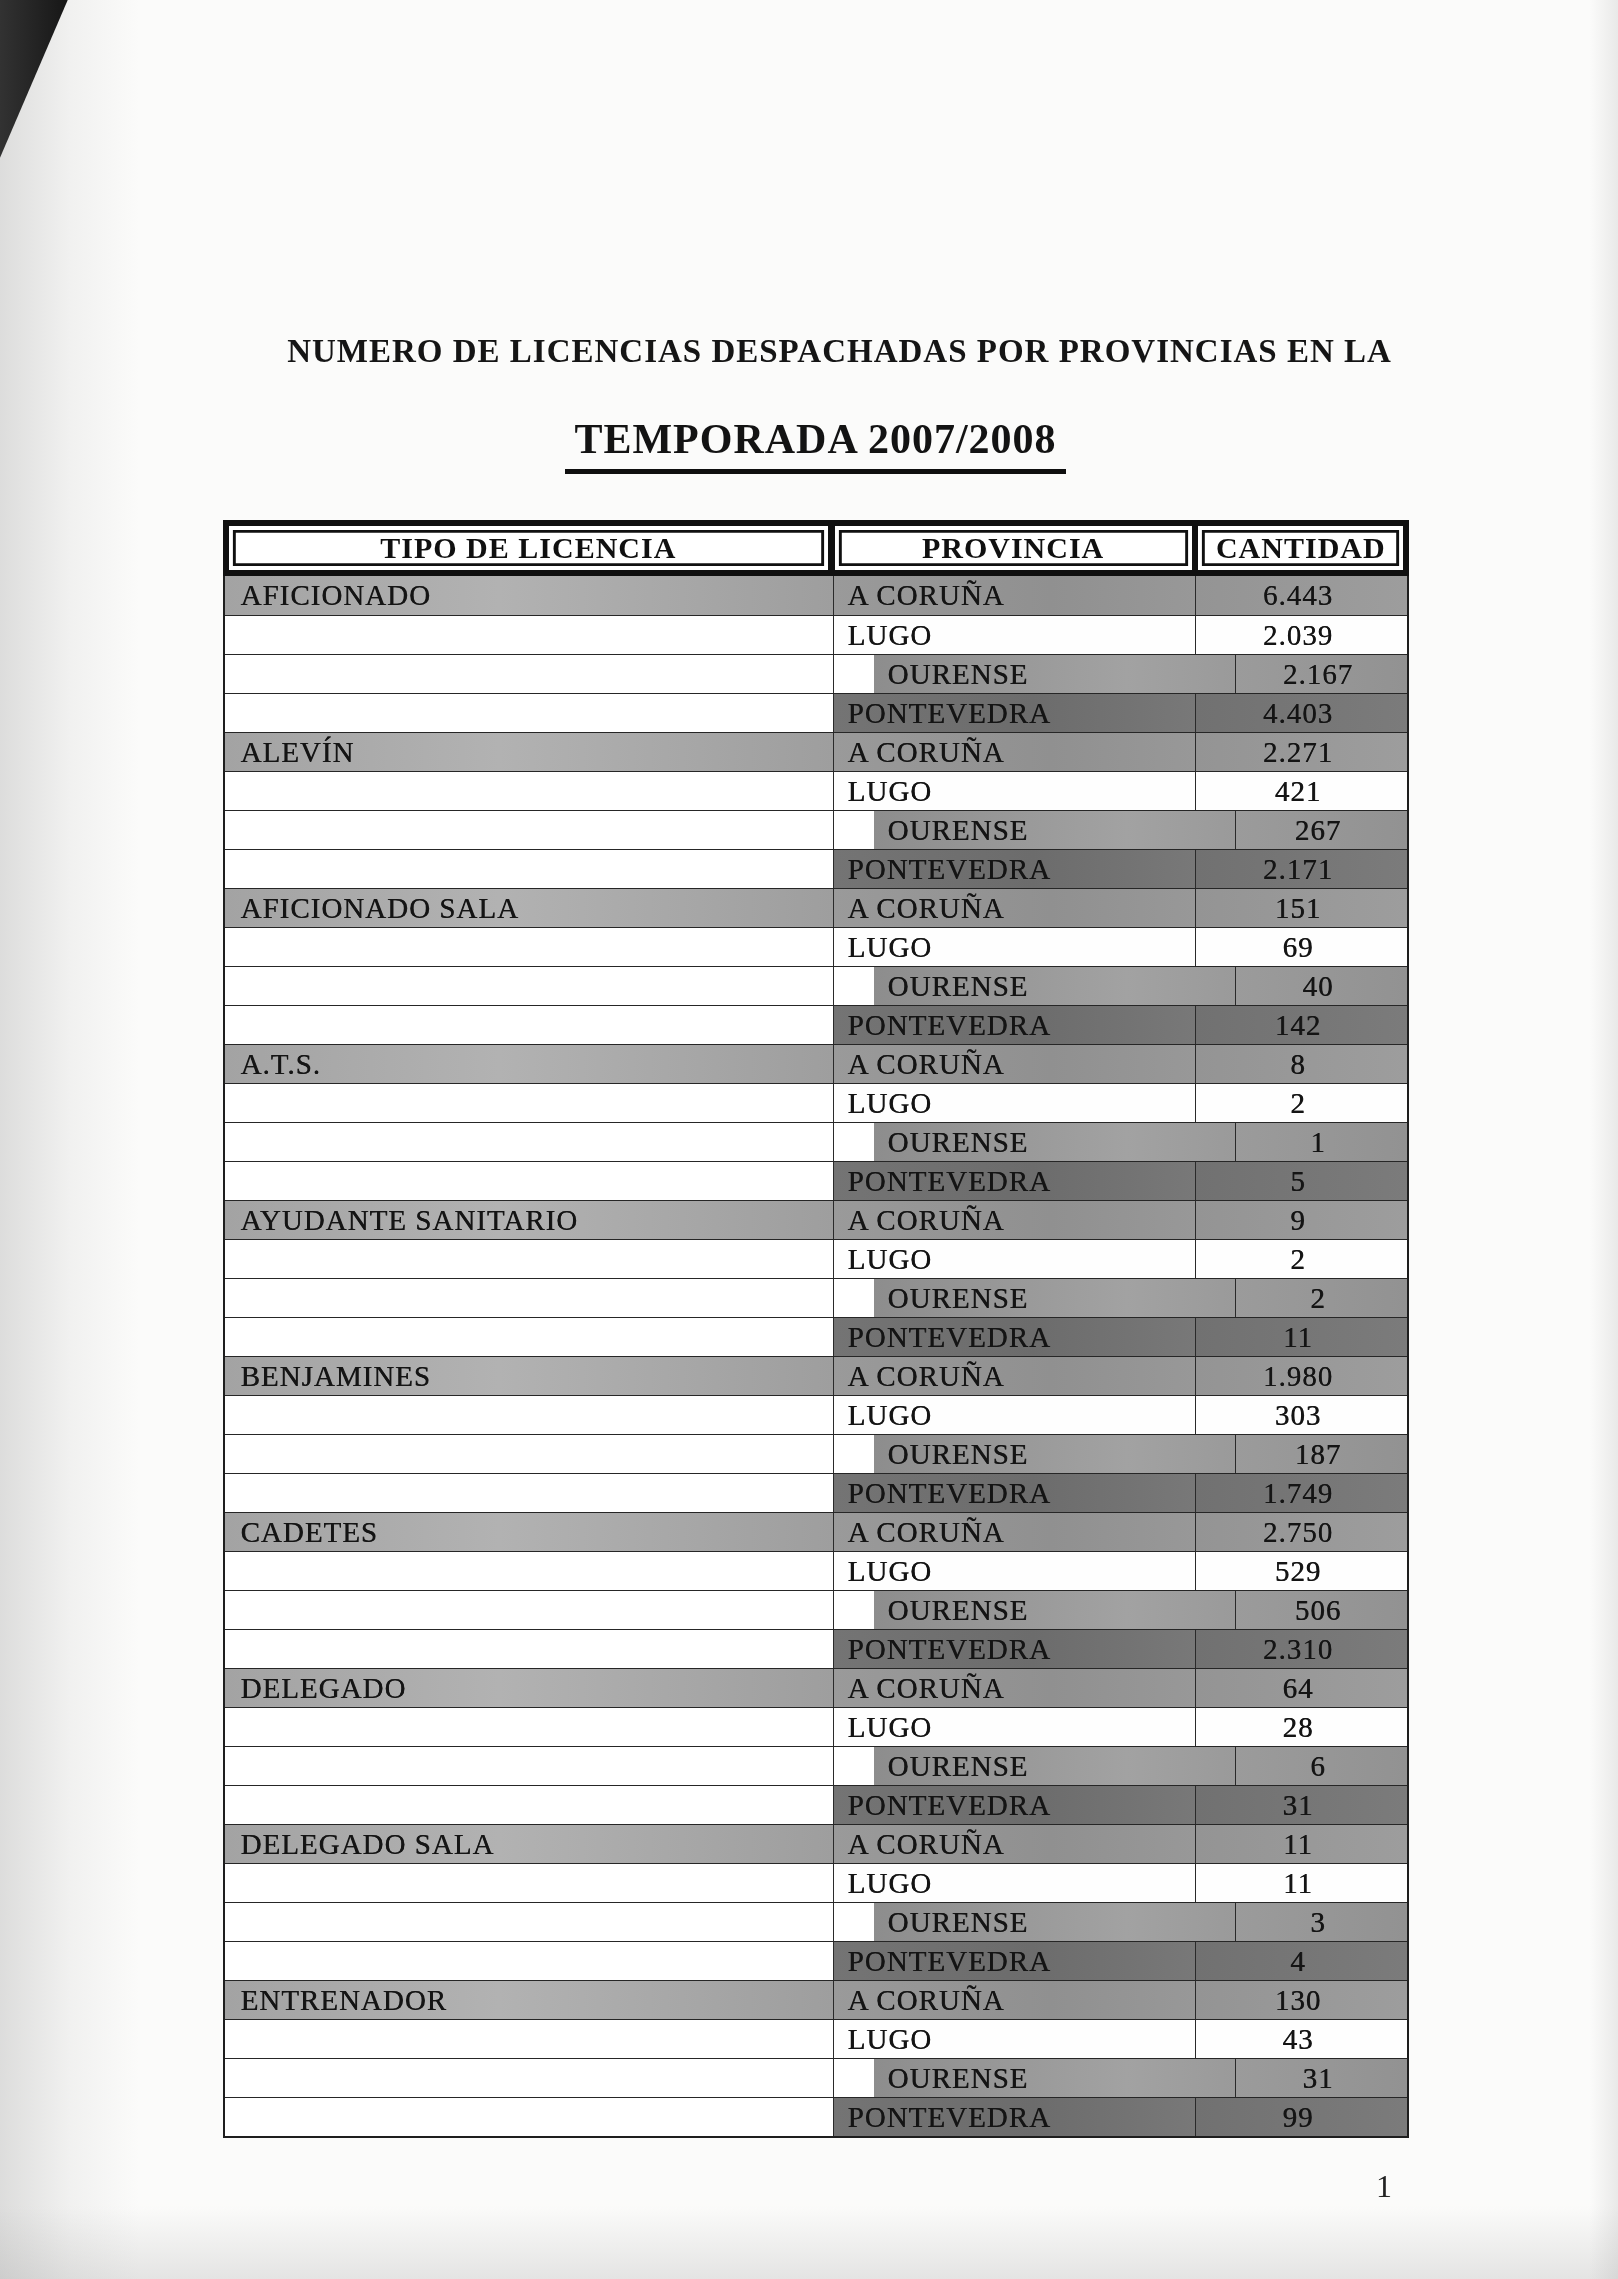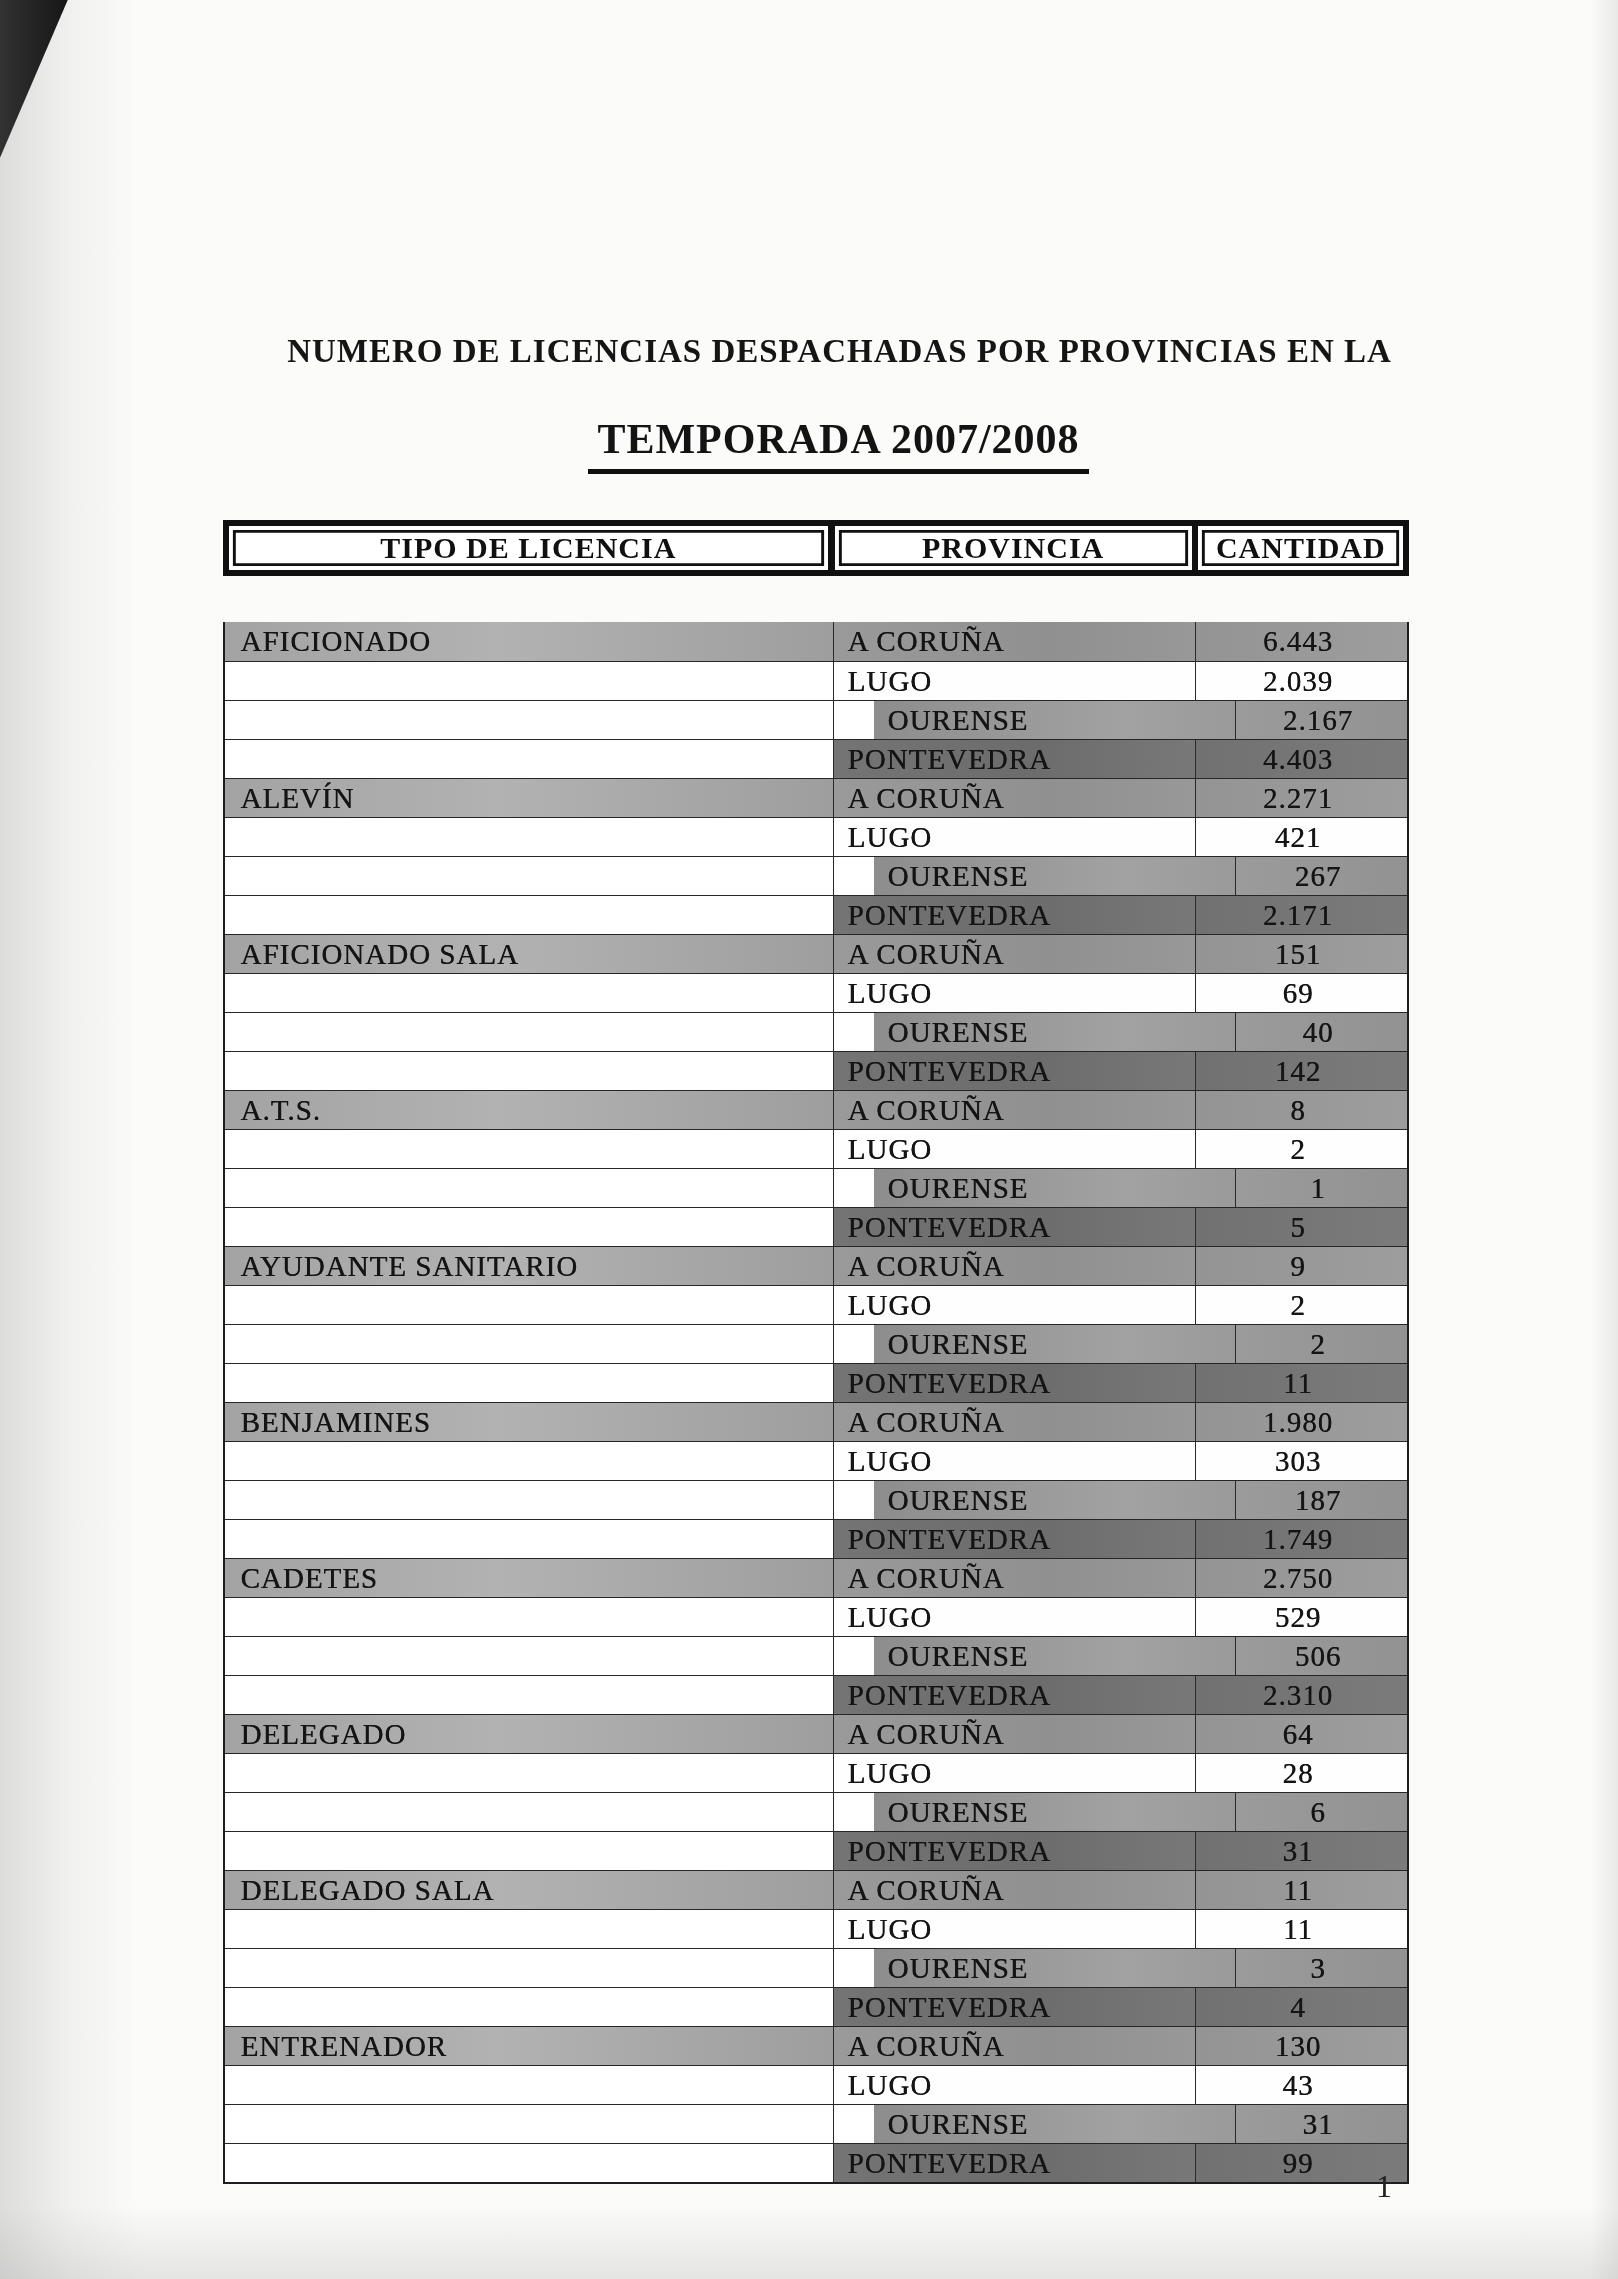--- a/index.html
+++ b/index.html
@@ -35,21 +35,21 @@
   }
 
   
   .title1{
     position:absolute;top:333px;left:102px;width:1475px;
     text-align:center;
     font-size:33px;font-weight:bold;letter-spacing:1px;
     color:#151515;
   }
   .title2-wrap{
-    position:absolute;top:415px;left:101px;width:1475px;text-align:center;
+    position:absolute;top:415px;left:78px;width:1475px;text-align:center;
   }
   .title2{
     display:inline-block;
     font-size:42px;font-weight:bold;letter-spacing:1px;
     border-bottom:5.8px solid #0f0f0f;
     padding:0 9.7px 5.8px 9.7px;
     color:#131313;
   }
 
   
@@ -76,21 +76,21 @@
   .th-cant{flex:1;}
 
   .tbody{
     box-sizing:border-box;
     border-left:2.9px solid #1e1e1e;
     border-right:2.9px solid #1e1e1e;
     border-bottom:2.9px solid #1e1e1e;
     background:#fff;
   }
   .tr{display:flex;height:39px;border-top:1.9px solid #262626;box-sizing:border-box;}
-  .tr:first-child{border-top:none;margin-top:46px;}
+  .tr:first-child{border-top:none;}
   .td{
     box-sizing:border-box;
     display:flex;align-items:center;
     font-size:29px;letter-spacing:1px;
     color:#141414;
     text-shadow:0.4px 0 0 #222;
     white-space:nowrap;overflow:hidden;
   }
   .td.tipo{width:609px;padding-left:15.5px;border-right:1.9px solid #2a2a2a;}
   .td.prov{width:362px;padding-left:13.6px;border-right:1.9px solid #2a2a2a;}

